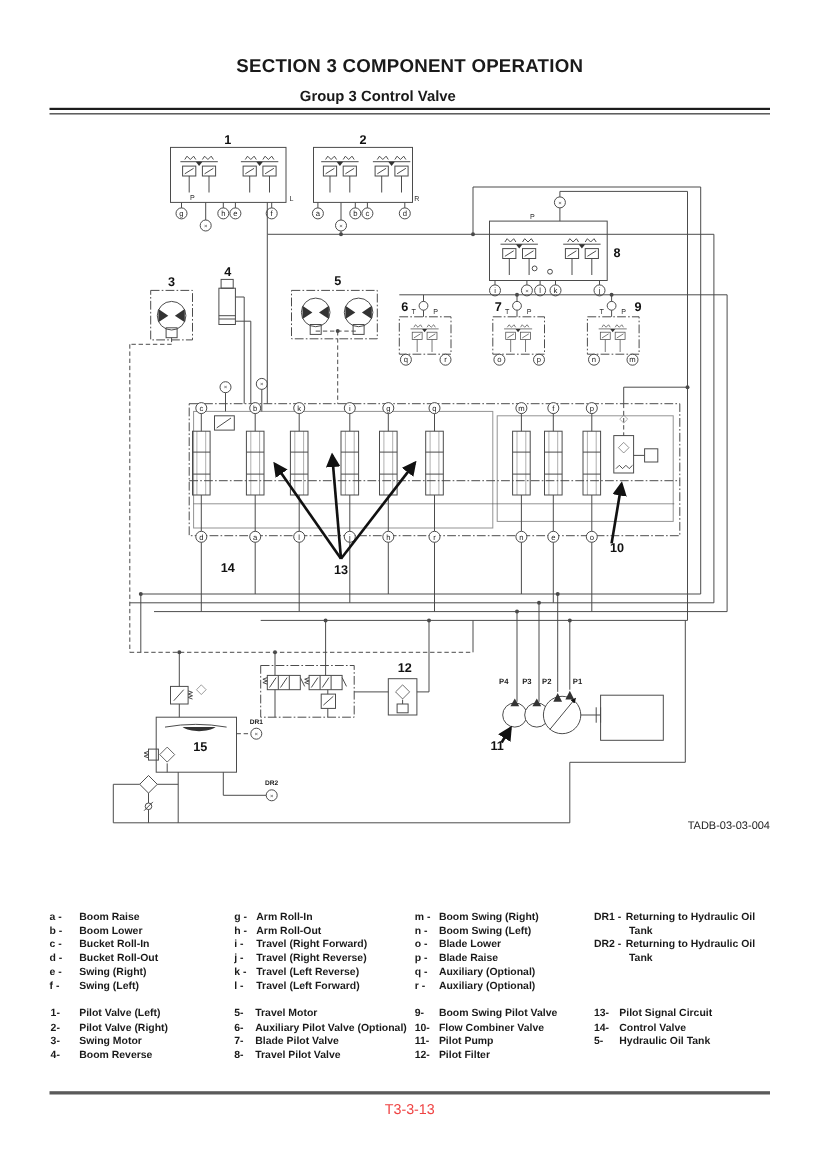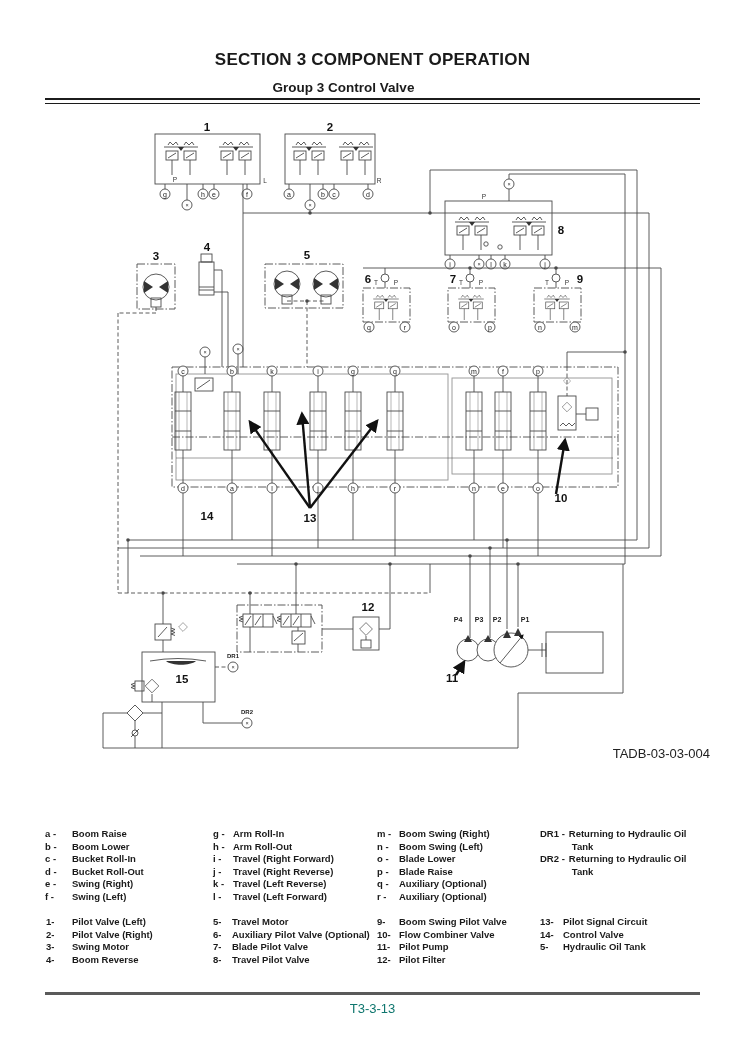--- a/index.html
+++ b/index.html
@@ -2,23 +2,23 @@
 <html><head>
 <meta charset="utf-8">
 <style>
   html,body{margin:0;padding:0;}
   body{width:745px;height:1057px;position:relative;background:#fff;
        font-family:"Liberation Sans",sans-serif;color:#1a1a1a;overflow:hidden;}
   .abs{position:absolute;}
   .title{top:50px;left:0;width:745px;text-align:center;font-size:17px;font-weight:bold;letter-spacing:.2px;}
   .subtitle{top:80px;left:0;width:687px;text-align:center;font-size:13.5px;font-weight:bold;}
   .dblrule{top:98px;left:45px;width:655px;height:3px;border-top:2.5px solid #1c1c1c;border-bottom:1.5px solid #1c1c1c;}
-  .figcode{top:746px;left:10px;width:700px;text-align:right;font-size:13px;color:#222;}
+  .figcode{top:746px;left:0;width:700px;text-align:right;font-size:10px;color:#222;}
   .footrule{top:992px;left:45px;width:655px;height:2.5px;background:#5a5a5a;}
-  .pageno{top:1001px;left:0;width:745px;text-align:center;font-size:13px;color:#0f766e;}
+  .pageno{top:1001px;left:0;width:745px;text-align:center;font-size:13px;color:#ef4444;}
   
   .legcol{position:absolute;font-size:9.5px;font-weight:bold;line-height:12.6px;white-space:nowrap;}
   .lrow{display:flex;}
   .lk{display:inline-block;}
   .legcol.c1 .lk{width:27px;} .legcol.c2 .lk{width:20px;}
   .legcol.c3 .lk{width:22px;} .legcol.n1 .lk{width:26px;}
   .legcol.n2 .lk{width:19px;} .legcol.n3 .lk{width:22px;} .legcol.n4 .lk{width:23px;}
   .drow{display:flex;}
   .dkey{margin-right:4px;}
   .dline2{display:block;padding-left:3px;}

